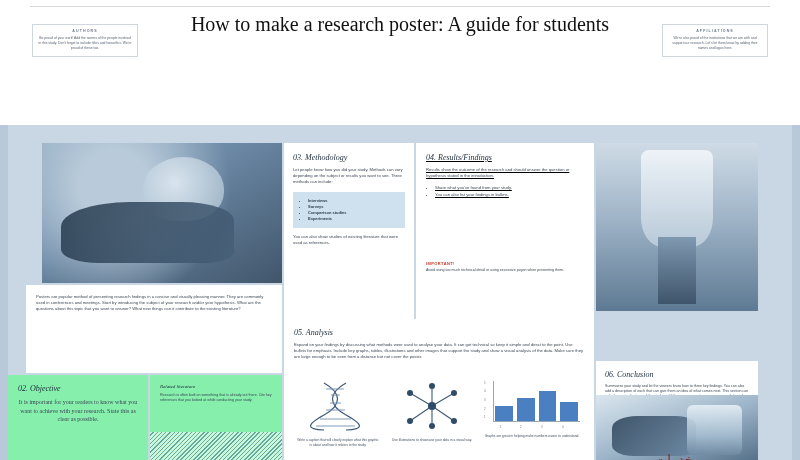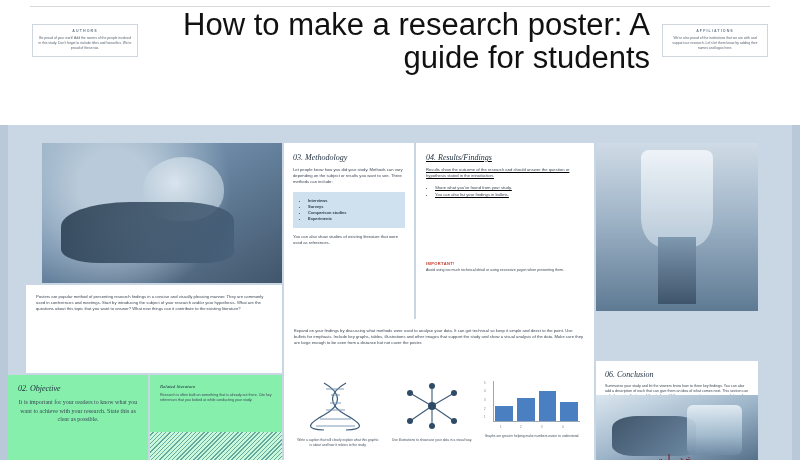--- a/index.html
+++ b/index.html
@@ -2,22 +2,22 @@
 <html><head>
 <meta charset="utf-8">
 <style>
   html,body{margin:0;padding:0;background:#ffffff;}
   body{width:800px;height:460px;overflow:hidden;font-family:"Liberation Sans",sans-serif;}
   .stage{position:relative;width:800px;height:460px;background:#ffffff;}
 
   
   .header{position:absolute;left:0;top:0;width:800px;height:125px;background:#ffffff;}
   .hdr-rule{position:absolute;left:30px;top:6px;width:740px;height:1px;background:#d9d9d9;}
-  .title{position:absolute;left:150px;top:8px;width:500px;text-align:right;
-    font-family:Liberation Sans, sans-serif;font-size:31px;line-height:33px;color:#111;}
+  .title{position:absolute;left:150px;top:8px;width:500px;text-align:center;
+    font-family:Liberation Serif, serif;font-size:20px;line-height:33px;color:#111;}
   .subtitle{position:absolute;left:175px;top:84px;width:450px;text-align:center;
     font-family:"Liberation Serif",serif;font-style:italic;font-size:8.2px;line-height:11px;color:#333;}
 
   .hdr-box{position:absolute;top:24px;width:106px;border:1px solid #cfd6dd;background:#fff;padding:4px 5px;box-sizing:border-box;}
   .hdr-box.left{left:32px;}
   .hdr-box.right{left:662px;}
   .hdr-box h4{margin:0 0 3px 0;font-size:3.6px;letter-spacing:1.1px;text-align:center;color:#6d7b8a;font-weight:700;text-transform:uppercase;}
   .hdr-box p{margin:0;font-size:3.4px;line-height:5.2px;text-align:center;color:#5a6673;}
 
   
@@ -162,20 +162,24 @@
 
       <div class="panel pale" style="left:142px;top:236px;width:132px;height:91px;padding:9px 10px;">
         <div class="sec-title" style="font-size:5px;margin-bottom:4px;">Related literature</div>
         <p class="body-txt mini">Research is often built on something that is already out there. Cite key references that you looked at while conducting your study.</p>
         <div class="zigzag"></div>
       </div>
 
       <div class="panel white" style="left:276px;top:296px;width:310px;height:31px;padding:0;"></div>
 
       <div class="panel white" style="left:276px;top:180px;width:310px;height:147px;padding:9px 10px;">
+        <div class="sec-title">
+          <span class="num">05.</span>
+          <span>Analysis</span>
+        </div>
         <p class="body-txt">Expand on your findings by discussing what methods were used to analyse your data. It can get technical so keep it simple and direct to the point. Use bullets for emphasis. Include key graphs, tables, illustrations and other images that support the study and show a visual analysis of the data. Make sure they are large enough to be seen from a distance but not cover the poster.</p>
 
         <div style="position:absolute;left:12px;top:62px;width:286px;display:flex;gap:10px;align-items:flex-start;">
 
           <div style="width:84px;">
             <svg width="84" height="50" viewBox="0 0 84 50">
               <g stroke="#3c5a7a" stroke-width="1.2" fill="none">
                 <path d="M28 2 C46 12, 46 24, 28 34 C10 44, 10 48, 28 49"></path>
                 <path d="M50 2 C32 12, 32 24, 50 34 C68 44, 68 48, 50 49"></path>
               </g>

